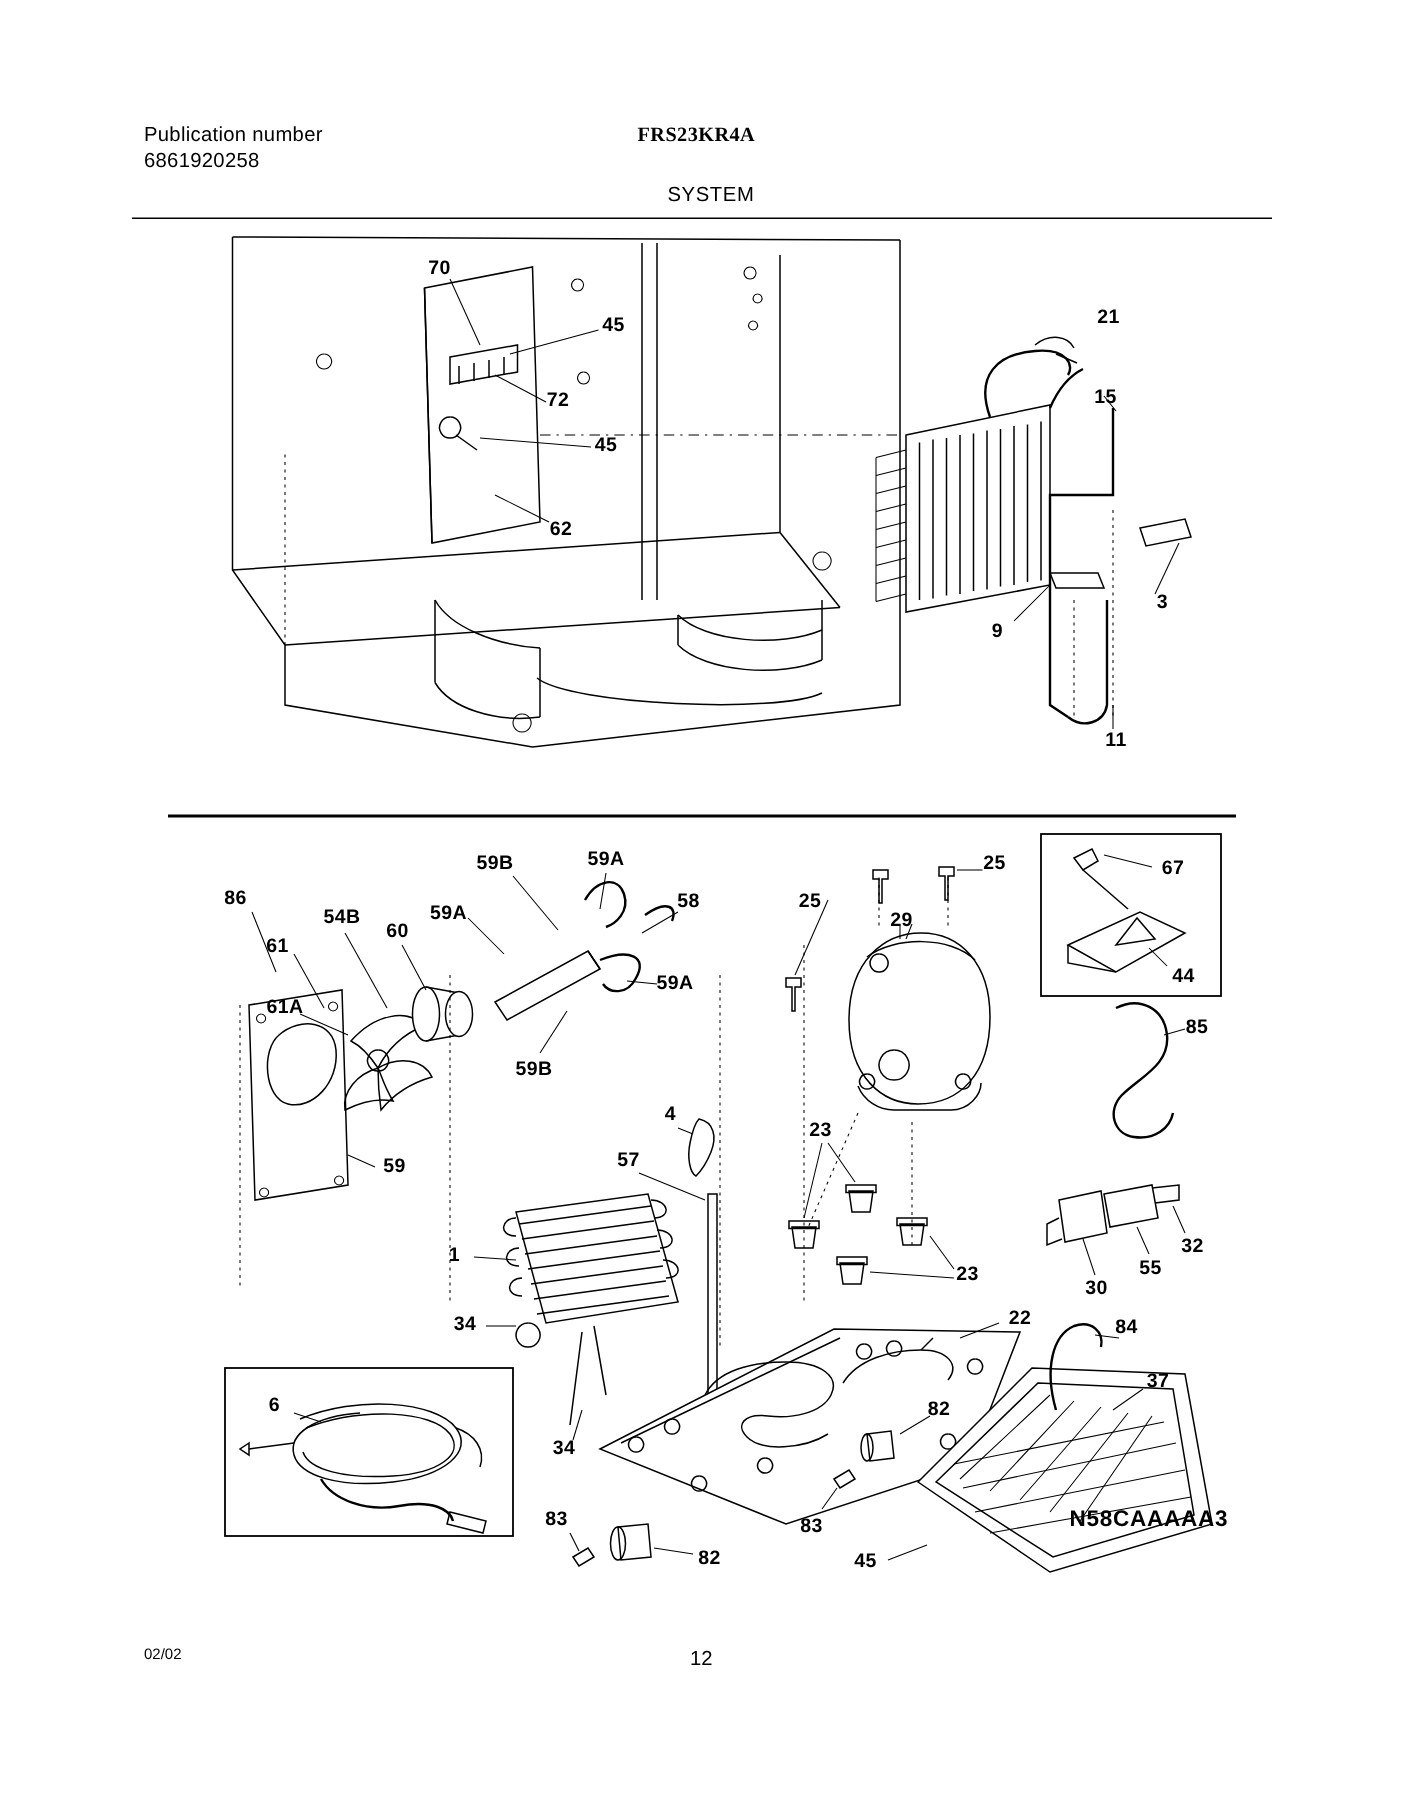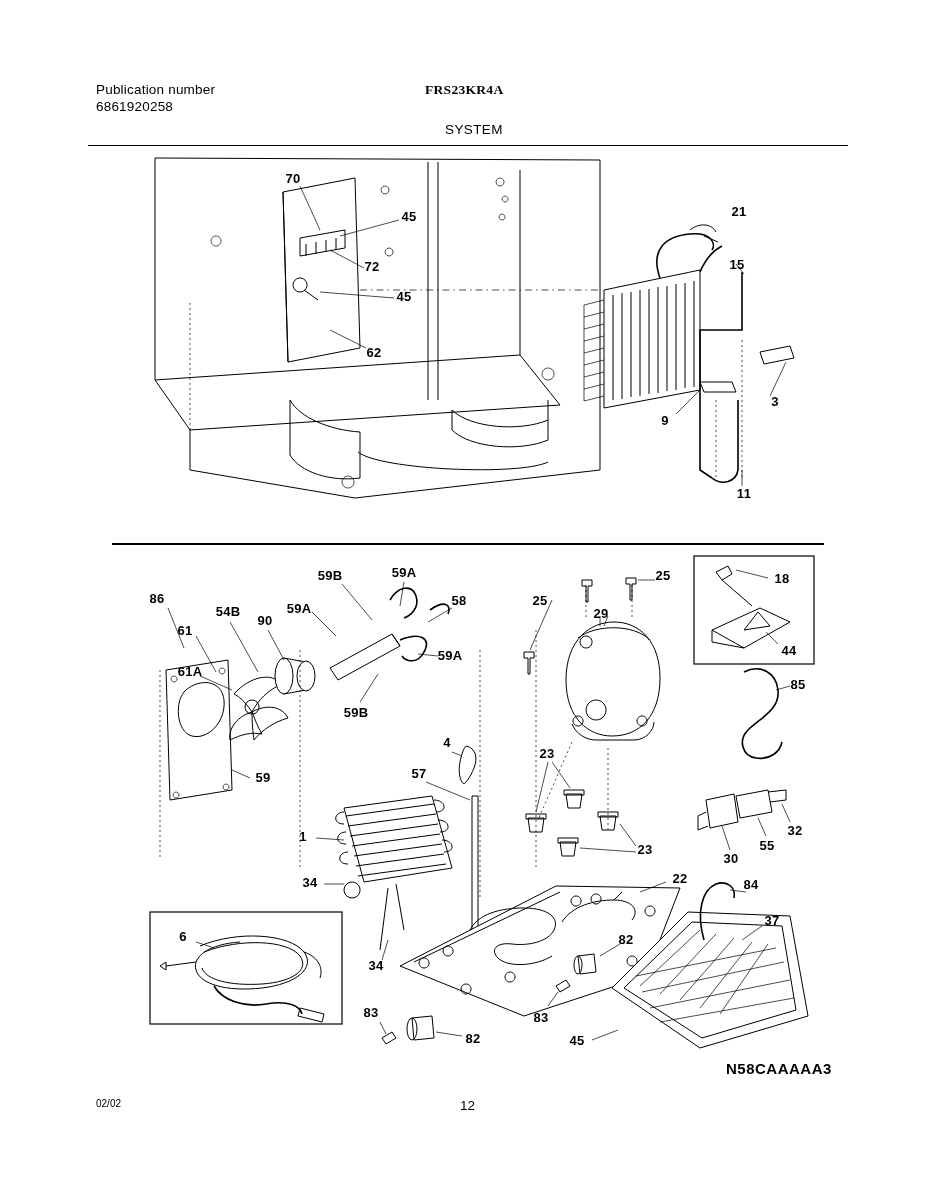--- a/index.html
+++ b/index.html
@@ -80,25 +80,24 @@
   }
   .footer-page {
     position: absolute;
     left: 460px;
     top: 1098px;
     font-size: 13.5px;
   }
   .figure-code {
     position: absolute;
     left: 713px;
-    top: 1060px;
+    top: 1004px;
     font-size: 15px;
     font-weight: bold;
     letter-spacing: .5px;
-    margin-left: 13px;
   }
   
   .callout {
     position: absolute;
     font-size: 13px;
     font-weight: bold;
     letter-spacing: .3px;
     white-space: nowrap;
     transform: translate(-50%, -50%);
   }
@@ -391,28 +390,28 @@
   <div class="callout" style="left:744px;top:493px">11</div>
 
   <div class="callout" style="left:330px;top:575px">59B</div>
   <div class="callout" style="left:404px;top:572px">59A</div>
   <div class="callout" style="left:459px;top:600px">58</div>
   <div class="callout" style="left:299px;top:608px">59A</div>
   <div class="callout" style="left:450px;top:655px">59A</div>
   <div class="callout" style="left:356px;top:712px">59B</div>
   <div class="callout" style="left:157px;top:598px">86</div>
   <div class="callout" style="left:228px;top:611px">54B</div>
-  <div class="callout" style="left:265px;top:620px">90</div>
+  <div class="callout" style="left:265px;top:620px">60</div>
   <div class="callout" style="left:185px;top:630px">61</div>
   <div class="callout" style="left:190px;top:671px">61A</div>
   <div class="callout" style="left:263px;top:777px">59</div>
   <div class="callout" style="left:540px;top:600px">25</div>
   <div class="callout" style="left:663px;top:575px">25</div>
   <div class="callout" style="left:601px;top:613px">29</div>
-  <div class="callout" style="left:782px;top:578px">18</div>
+  <div class="callout" style="left:782px;top:578px">67</div>
   <div class="callout" style="left:789px;top:650px">44</div>
   <div class="callout" style="left:798px;top:684px">85</div>
   <div class="callout" style="left:447px;top:742px">4</div>
   <div class="callout" style="left:419px;top:773px">57</div>
   <div class="callout" style="left:547px;top:753px">23</div>
   <div class="callout" style="left:645px;top:849px">23</div>
   <div class="callout" style="left:731px;top:858px">30</div>
   <div class="callout" style="left:767px;top:845px">55</div>
   <div class="callout" style="left:795px;top:830px">32</div>
   <div class="callout" style="left:303px;top:836px">1</div>

